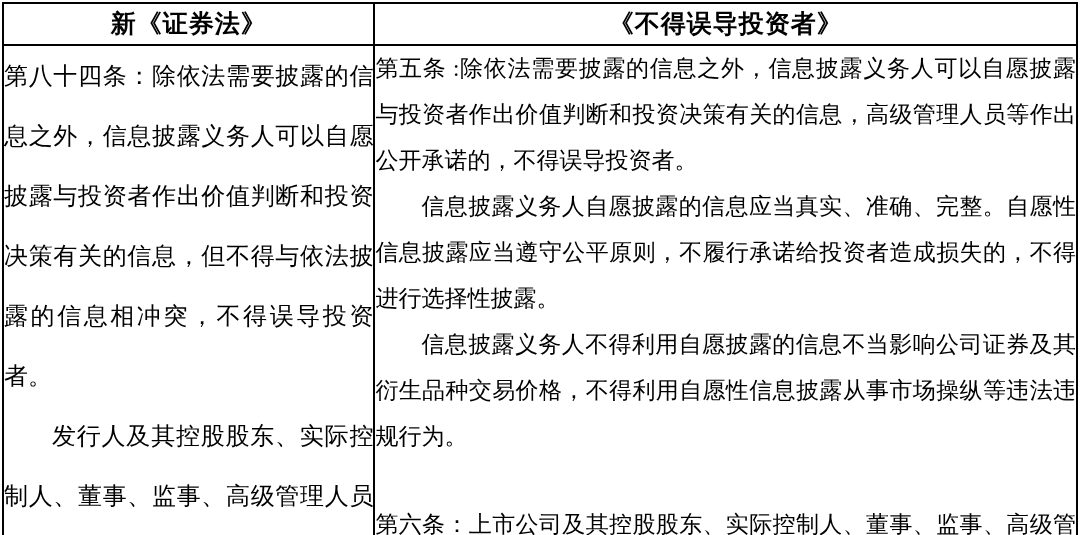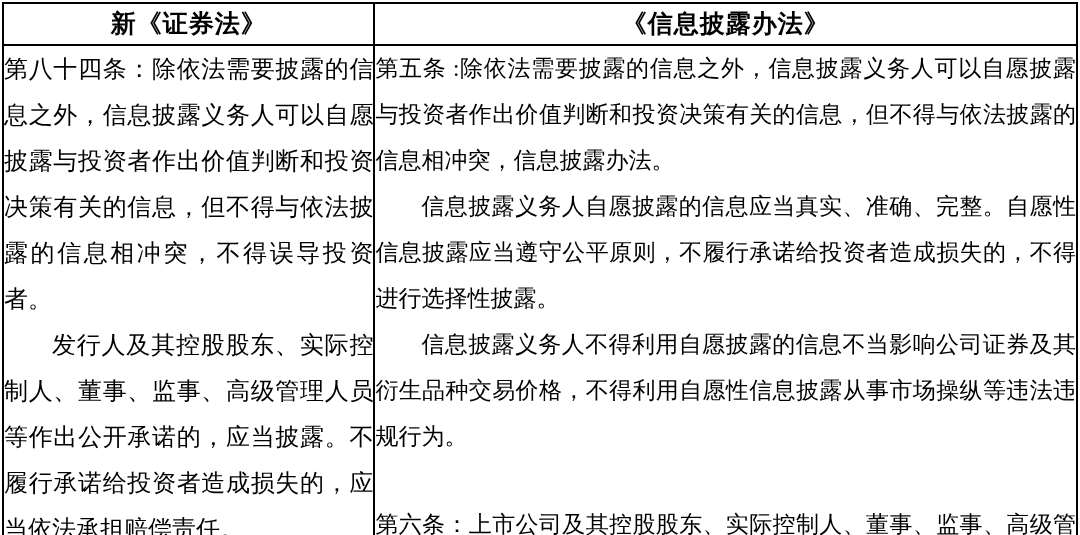--- a/index.html
+++ b/index.html
@@ -49,48 +49,48 @@
     letter-spacing: 0px;
   }
   .para.indent {
     text-indent: 2em;
   }
   .para.gap {
     margin-top: 42px;
   }
   .left-para {
     font-size: 24px;
-    line-height: 46px;
+    line-height: 60px;
   }
   .right-para {
     font-size: 23px;
     line-height: 46px;
   }
 </style>
 </head>
 <body>
 
 <table class="doc-table">
   <colgroup>
     <col class="col-left">
     <col class="col-right">
   </colgroup>
   <thead>
     <tr>
       <th class="header-cell">新《证券法》</th>
-      <th class="header-cell">《信息披露办法》</th>
+      <th class="header-cell">《不得误导投资者》</th>
     </tr>
   </thead>
   <tbody>
     <tr>
       <td class="body-cell">
         <p class="para left-para">第八十四条：除依法需要披露的信息之外，信息披露义务人可以自愿披露与投资者作出价值判断和投资决策有关的信息，但不得与依法披露的信息相冲突，不得误导投资者。</p>
         <p class="para left-para indent">发行人及其控股股东、实际控制人、董事、监事、高级管理人员等作出公开承诺的，应当披露。不履行承诺给投资者造成损失的，应当依法承担赔偿责任。</p>
       </td>
       <td class="body-cell">
-        <p class="para right-para">第五条 :除依法需要披露的信息之外，信息披露义务人可以自愿披露与投资者作出价值判断和投资决策有关的信息，但不得与依法披露的信息相冲突，信息披露办法。</p>
+        <p class="para right-para">第五条 :除依法需要披露的信息之外，信息披露义务人可以自愿披露与投资者作出价值判断和投资决策有关的信息，高级管理人员等作出公开承诺的，不得误导投资者。</p>
         <p class="para right-para indent">信息披露义务人自愿披露的信息应当真实、准确、完整。自愿性信息披露应当遵守公平原则，不履行承诺给投资者造成损失的，不得进行选择性披露。</p>
         <p class="para right-para indent">信息披露义务人不得利用自愿披露的信息不当影响公司证券及其衍生品种交易价格，不得利用自愿性信息披露从事市场操纵等违法违规行为。</p>
         <p class="para right-para gap">第六条：上市公司及其控股股东、实际控制人、董事、监事、高级管理人员等作出公开承诺的，应当披露。</p>
       </td>
     </tr>
   </tbody>
 </table>
 
 </body></html>

